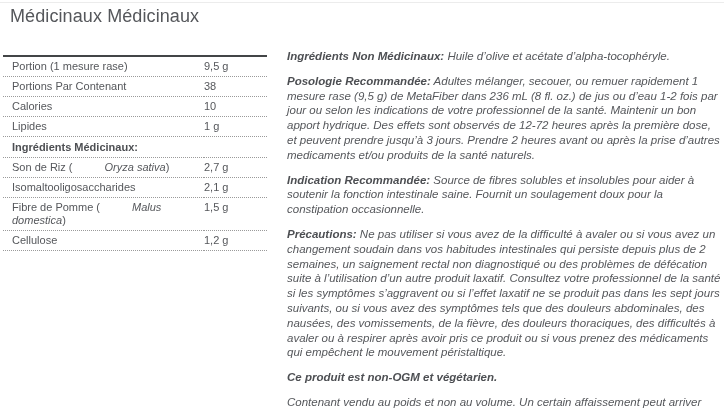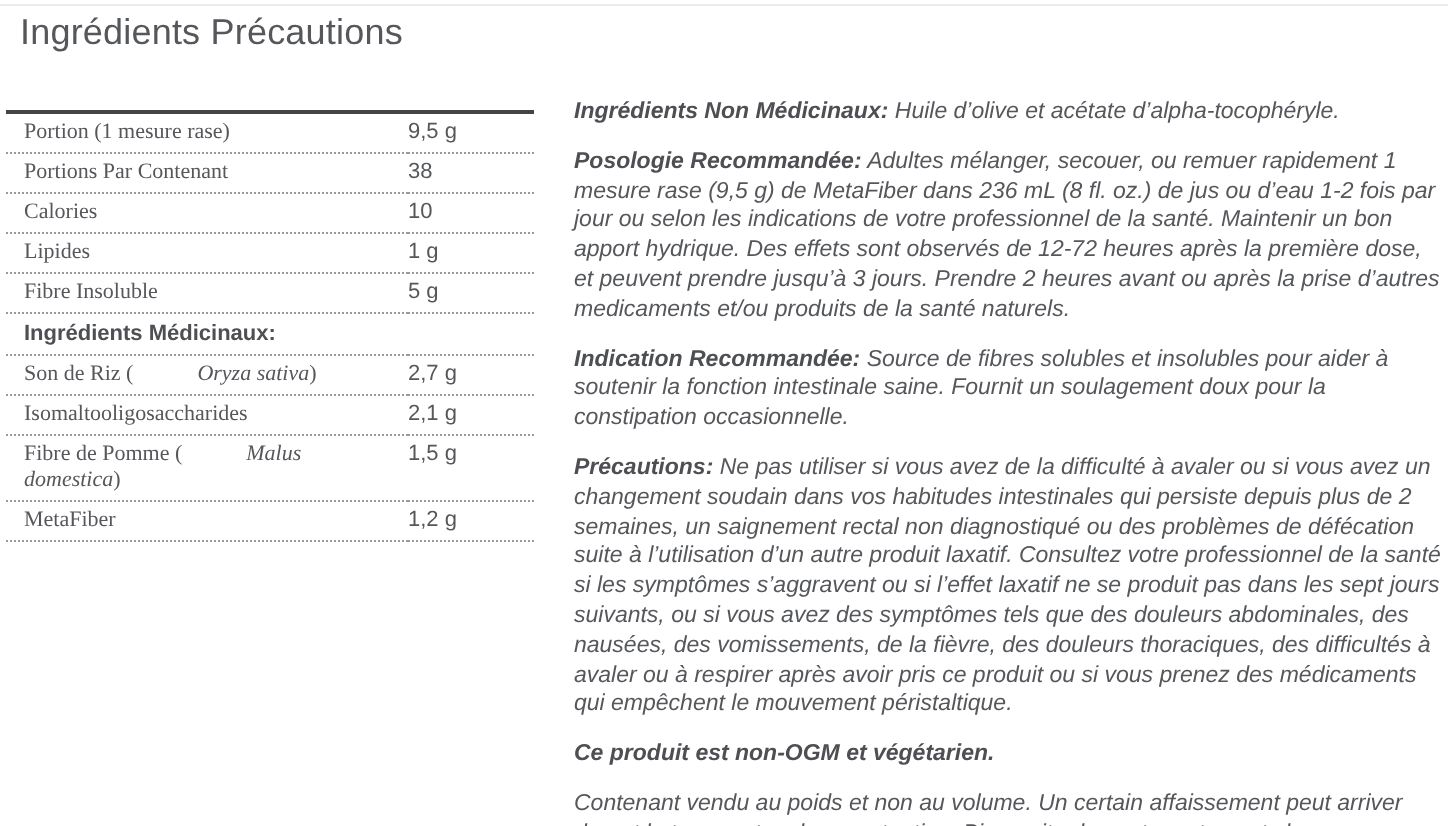--- a/index.html
+++ b/index.html
@@ -53,21 +53,20 @@
     vertical-align: top;
   }
   table.nutrition td.hdr {
     font-weight: bold;
     color: var(--bold);
     padding: 4px 0 3px 9px;
   }
   table.nutrition td.lbl {
     padding: 3px 0 3px 9px;
     width: 192px;
-    font-family: Liberation Serif, serif;
   }
   table.nutrition td.lbl .lbl-text {
     display: inline-block;
     max-width: 158px;
   }
   table.nutrition td.val {
     padding: 3px 0 3px 0;
     width: 63px;
     text-align: left;
   }
@@ -87,21 +86,21 @@
     font-weight: bold;
     color: var(--bold);
   }
   i { font-style: italic; padding-left: 32px; }
 </style>
 </head>
 <body>
 
 <div class="top-rule"></div>
 
-<h1 class="page-title">Ingrédients Précautions</h1>
+<h1 class="page-title">Médicinaux Médicinaux</h1>
 
 <div class="table-wrap">
   <table class="nutrition">
     <tbody>
         <tr>
           <td class="lbl"><span class="lbl-text">Portion (1 mesure rase)</span></td>
           <td class="val">9,5 g</td>
         </tr>
         <tr>
           <td class="lbl"><span class="lbl-text">Portions Par Contenant</span></td>
@@ -109,40 +108,36 @@
         </tr>
         <tr>
           <td class="lbl"><span class="lbl-text">Calories</span></td>
           <td class="val">10</td>
         </tr>
         <tr>
           <td class="lbl"><span class="lbl-text">Lipides</span></td>
           <td class="val">1 g</td>
         </tr>
         <tr>
-          <td class="lbl"><span class="lbl-text">Fibre Insoluble</span></td>
-          <td class="val">5 g</td>
-        </tr>
-        <tr>
           <td colspan="2" class="hdr">Ingrédients Médicinaux:</td>
         </tr>
         <tr>
           <td class="lbl"><span class="lbl-text">Son de Riz (<i>Oryza sativa</i>)</span></td>
           <td class="val">2,7 g</td>
         </tr>
         <tr>
           <td class="lbl"><span class="lbl-text">Isomaltooligosaccharides</span></td>
           <td class="val">2,1 g</td>
         </tr>
         <tr>
           <td class="lbl"><span class="lbl-text">Fibre de Pomme (<i>Malus domestica</i>)</span></td>
           <td class="val">1,5 g</td>
         </tr>
         <tr>
-          <td class="lbl"><span class="lbl-text">MetaFiber</span></td>
+          <td class="lbl"><span class="lbl-text">Cellulose</span></td>
           <td class="val">1,2 g</td>
         </tr>
       </tbody>
   </table>
 </div>
 
 <div class="right-col">
     <p><b>Ingrédients Non Médicinaux:</b> Huile d’olive et acétate d’alpha-tocophéryle.</p>
     <p><b>Posologie Recommandée:</b> Adultes mélanger, secouer, ou remuer rapidement 1 mesure rase (9,5 g) de MetaFiber dans 236 mL (8 fl. oz.) de jus ou d’eau 1-2 fois par jour ou selon les indications de votre professionnel de la santé. Maintenir un bon apport hydrique. Des effets sont observés de 12-72 heures après la première dose, et peuvent prendre jusqu’à 3 jours. Prendre 2 heures avant ou après la prise d’autres medicaments et/ou produits de la santé naturels.</p>
     <p><b>Indication Recommandée:</b> Source de fibres solubles et insolubles pour aider à soutenir la fonction intestinale saine. Fournit un soulagement doux pour la constipation occasionnelle.</p>

